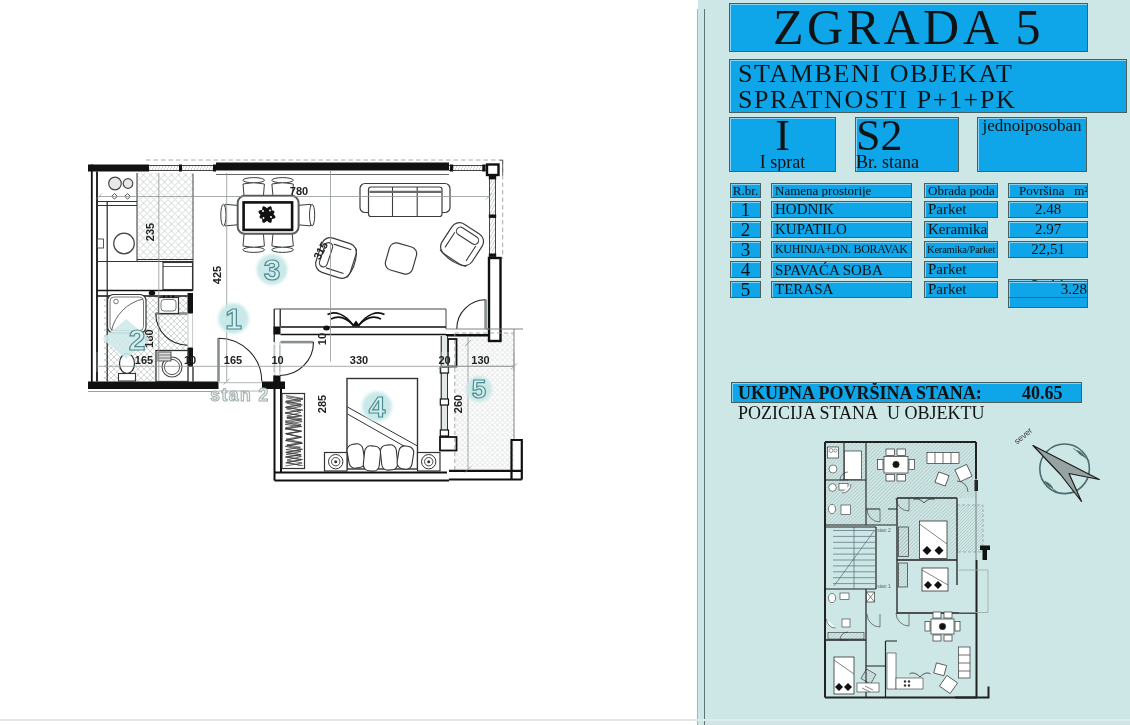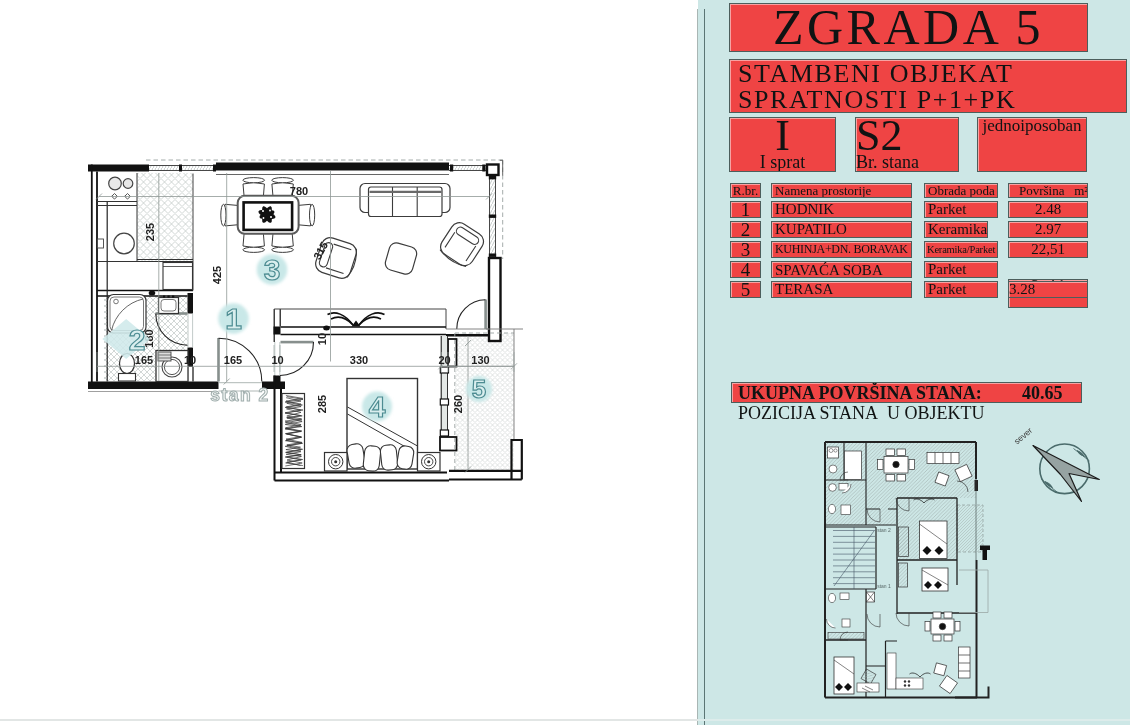--- a/index.html
+++ b/index.html
@@ -1,18 +1,18 @@
 <!DOCTYPE html>
 <html><head>
 <meta charset="utf-8">
 <style>
   html,body{margin:0;padding:0;width:1130px;height:725px;background:#fff;overflow:hidden;-webkit-font-smoothing:antialiased;}
   #page{position:relative;width:1130px;height:725px;font-family:"Liberation Serif",serif;color:#101313;}
   .abs{position:absolute;}
-  .bx{position:absolute;border:1px solid #4c5e5c;background:#ef4444;box-sizing:border-box;white-space:nowrap;overflow:hidden;box-shadow:inset 1px 1px 0 rgba(255,255,255,0.5);font-family:Liberation Serif, serif;}
+  .bx{position:absolute;border:1px solid #4c5e5c;background:#0ea5e9;box-sizing:border-box;white-space:nowrap;overflow:hidden;box-shadow:inset 1px 1px 0 rgba(255,255,255,0.5);font-family:Liberation Serif, serif;}
 </style>
 </head>
 <body>
 <div id="page">
 
 <div class="abs" style="left:698px;top:0;width:432px;height:725px;background:#cde7e6;"></div>
 
 <div class="abs" style="left:697px;top:9px;width:1px;height:716px;background:#a9b6b4;"></div>
 
 <div class="abs" style="left:704px;top:9px;width:1px;height:716px;background:#5b7574;"></div>
@@ -79,21 +79,21 @@
 <div class="bx" style="left:924px;top:261px;width:74px;height:17px;font-size:15px;line-height:15px;padding-left:3px;">Parket</div>
 
 <div class="bx" style="left:1008px;top:279px;width:80px;height:29px;font-size:21px;line-height:15px;text-align:center;">9,41</div>
 
 <div class="bx" style="left:730px;top:281px;width:31px;height:17px;font-size:19px;line-height:16px;text-align:center;">5</div>
 
 <div class="bx" style="left:771px;top:281px;width:141px;height:17px;font-size:15px;line-height:15px;padding-left:3px;">TERASA</div>
 
 <div class="bx" style="left:924px;top:281px;width:74px;height:17px;font-size:15px;line-height:15px;padding-left:3px;">Parket</div>
 
-<div class="bx" style="left:1008px;top:281px;width:80px;height:17px;font-size:15px;line-height:15px;text-align:left;">3.28</div>
+<div class="bx" style="left:1008px;top:281px;width:80px;height:17px;font-size:15px;line-height:15px;text-align:right;">3.28</div>
 
 <div class="bx" style="left:731px;top:382px;width:351px;height:21px;">
   <span style="position:absolute;left:6px;top:1px;font-size:18px;line-height:19px;font-weight:bold;">UKUPNA POVRŠINA STANA:</span>
   <span style="position:absolute;left:290px;top:1px;font-size:18px;line-height:19px;font-weight:bold;">40.65</span>
 </div>
 
 <div class="abs" style="left:738px;top:404px;font-size:18px;line-height:18px;">POZICIJA STANA&nbsp; U OBJEKTU</div>
 
 <div class="abs" style="left:0;top:719px;width:698px;height:1.5px;background:#e2e6e5;"></div>
 

